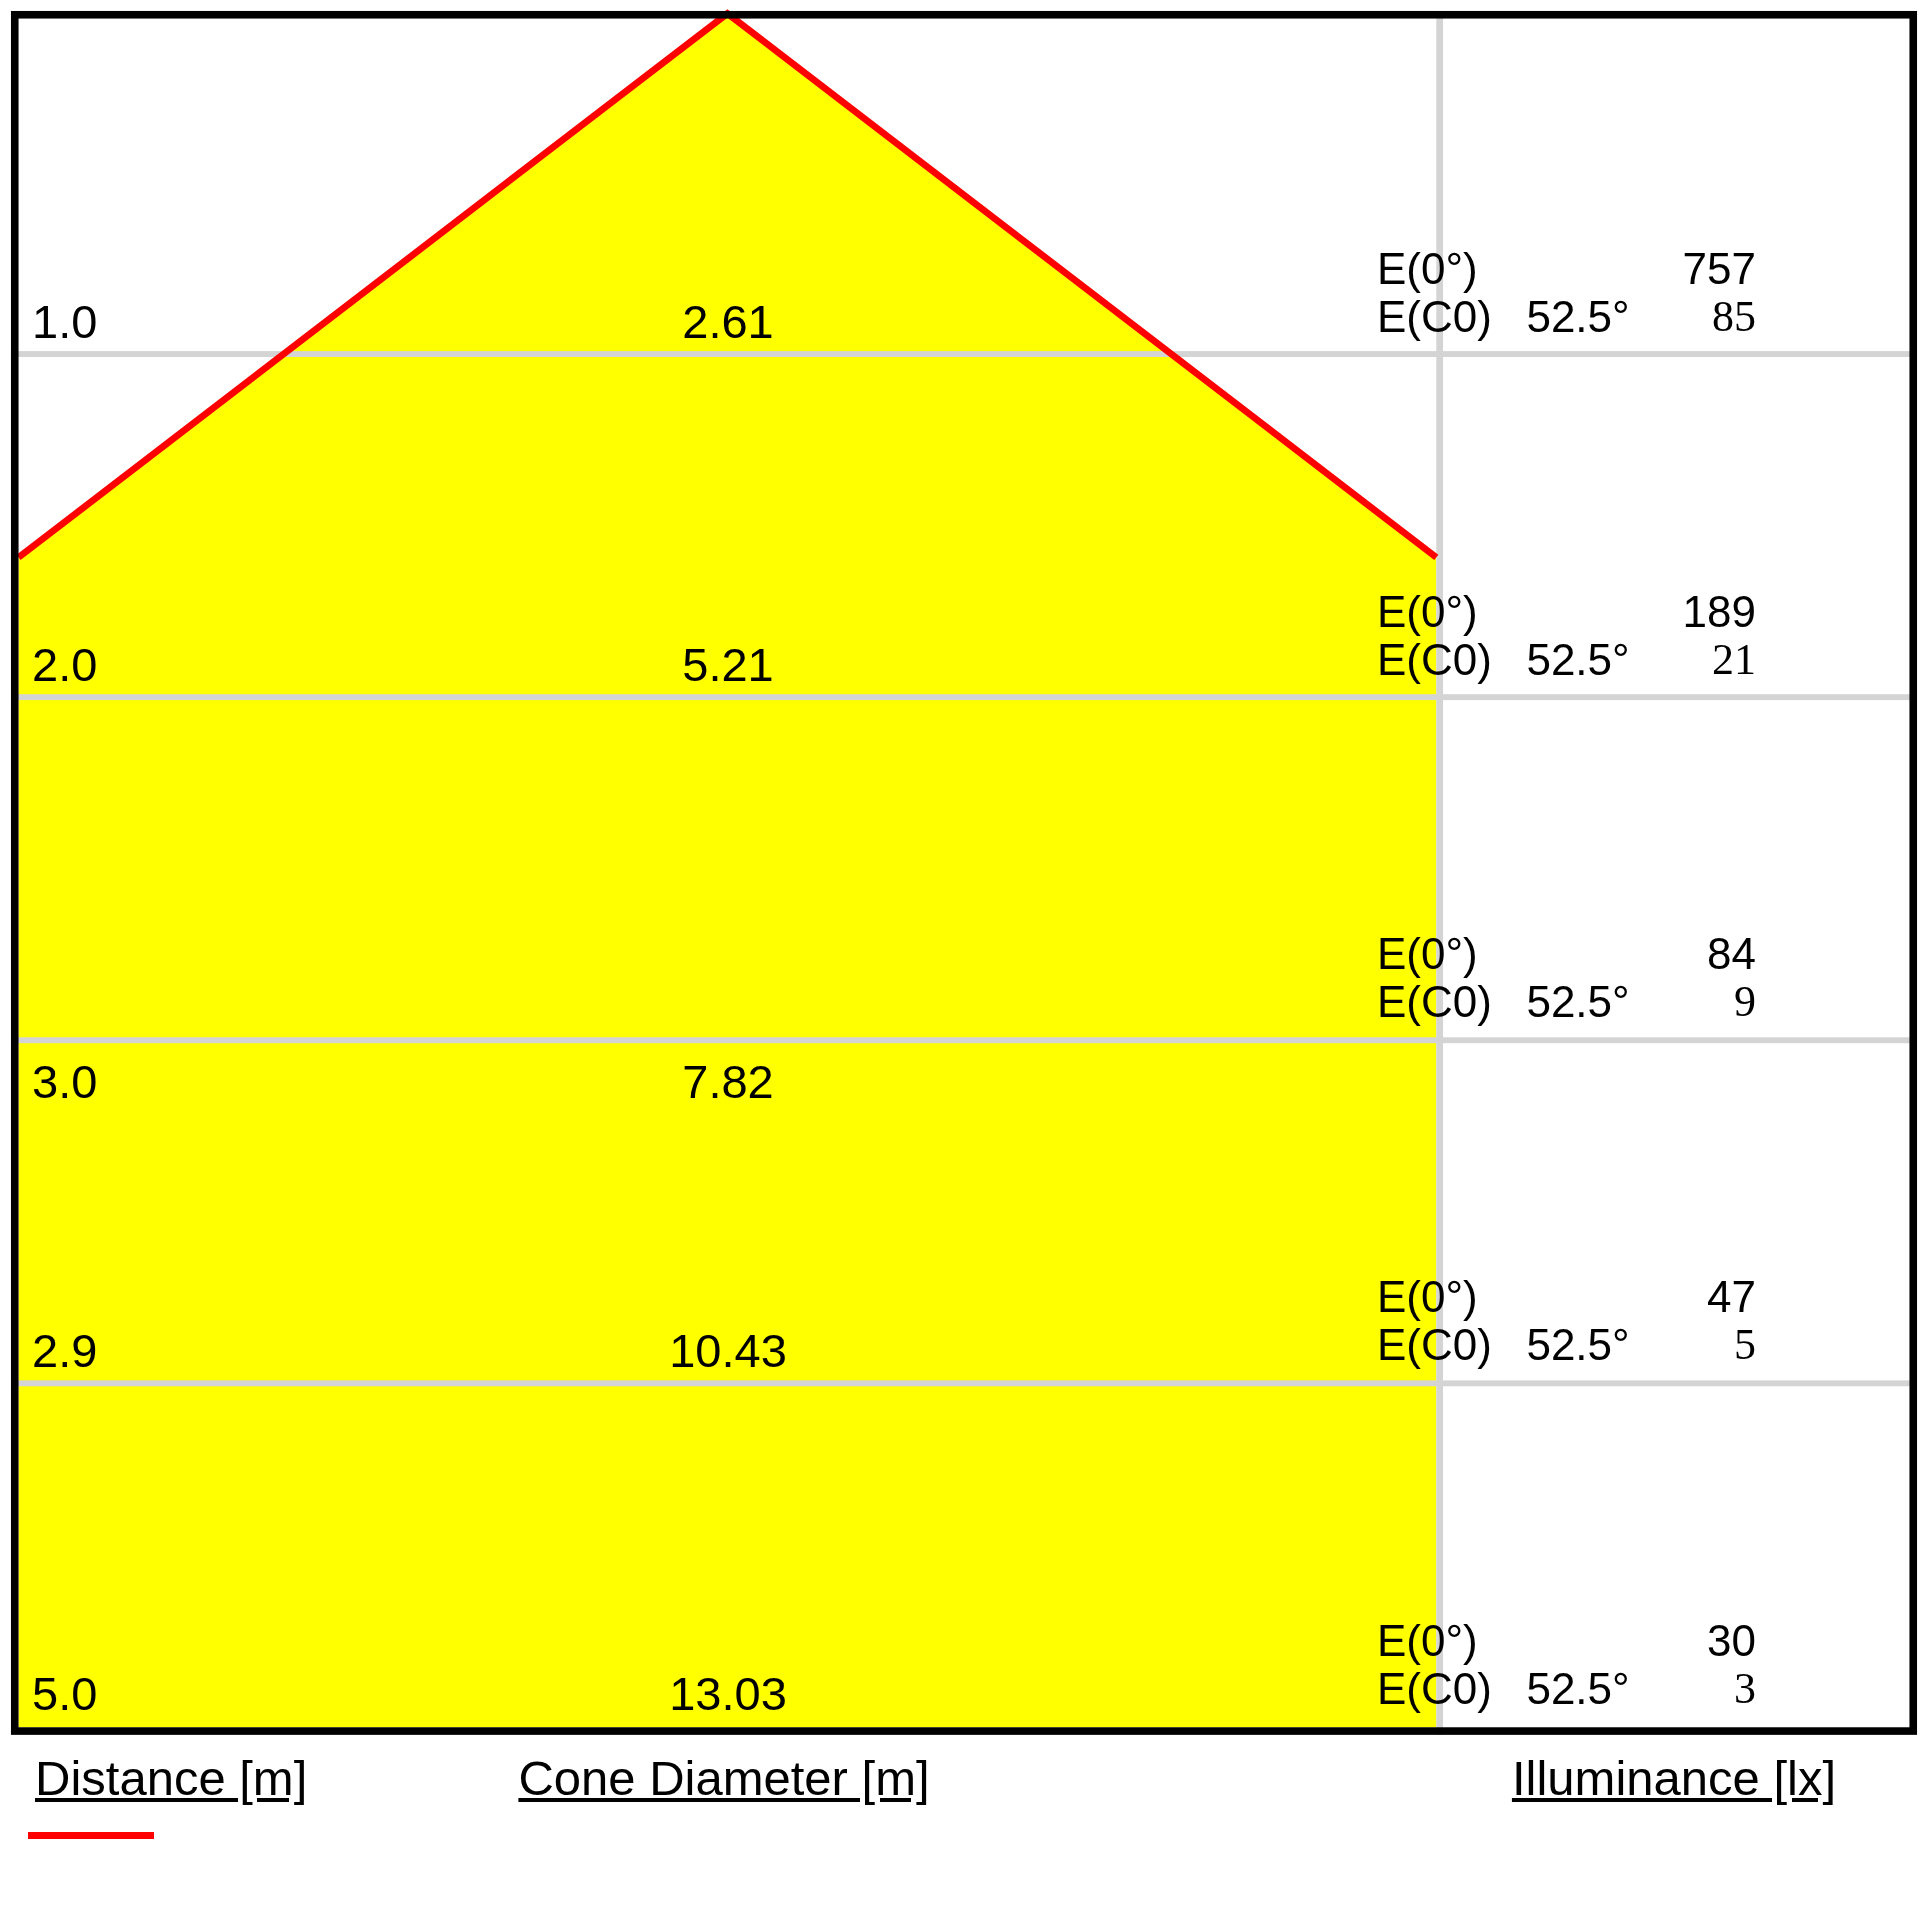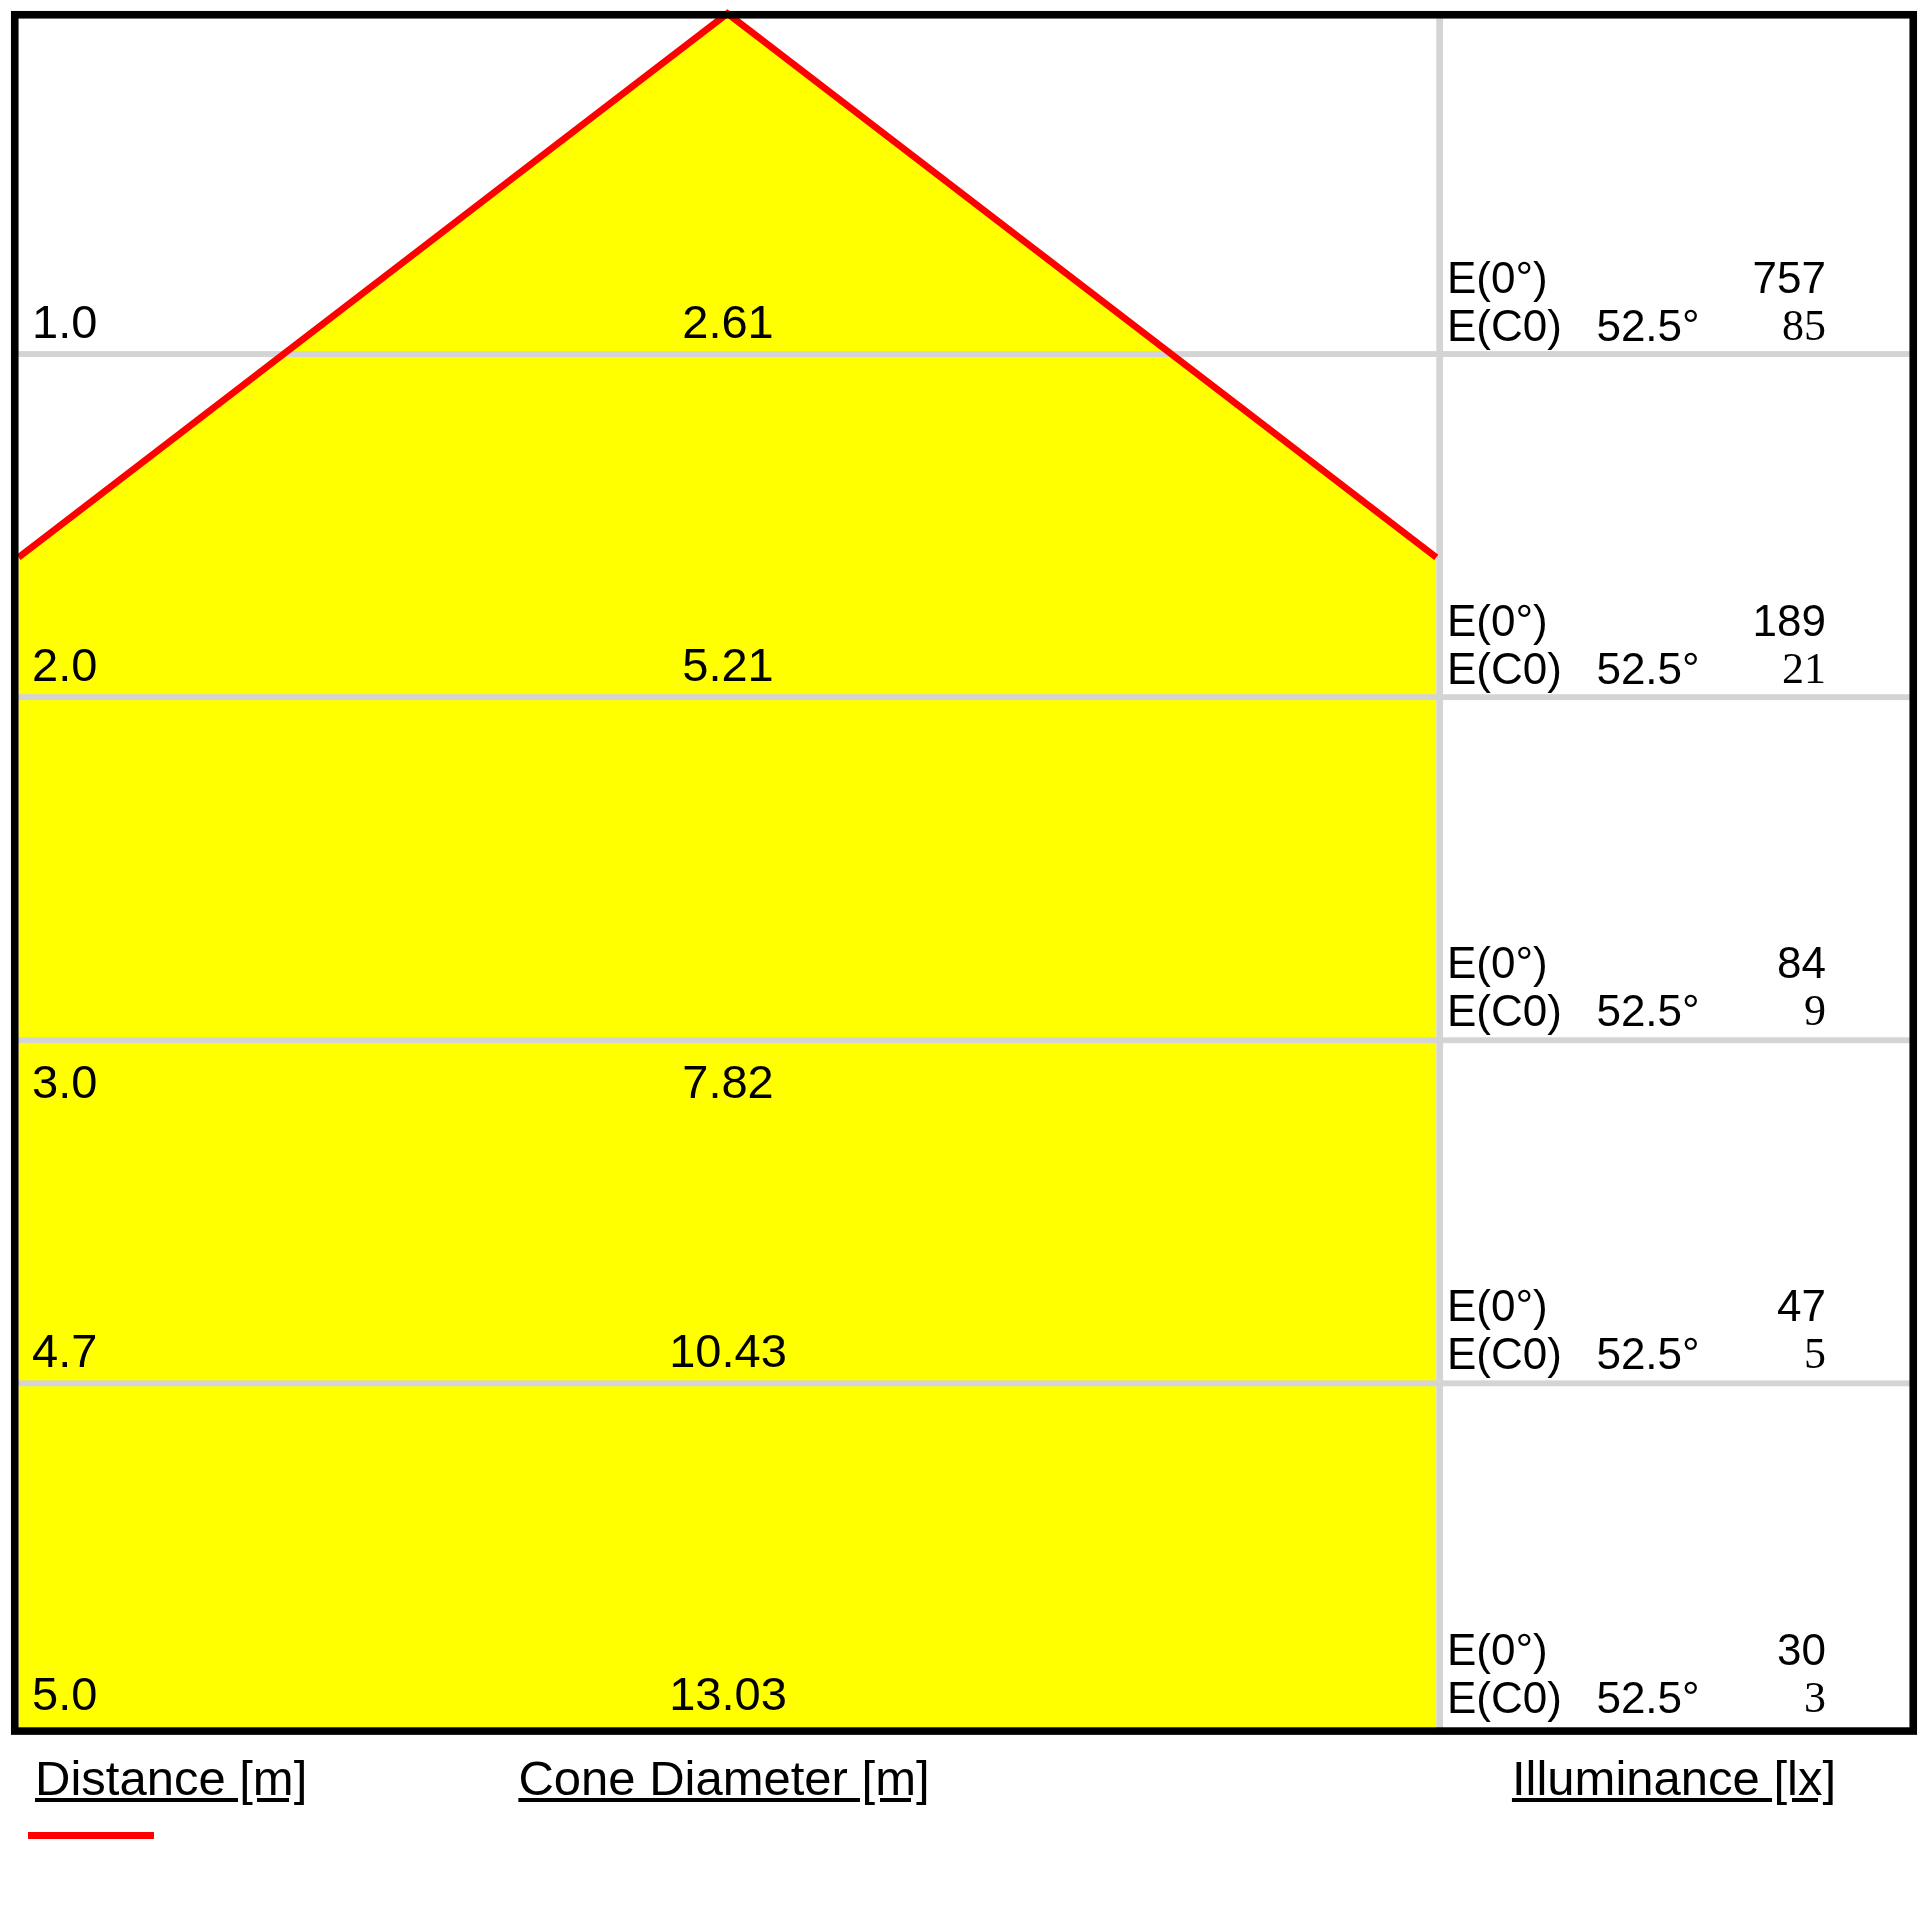--- a/index.html
+++ b/index.html
@@ -9,22 +9,22 @@
   .txt{position:absolute;z-index:2;white-space:nowrap;}
 
   
   .cell{font-size:47px;line-height:52px;}
   .dist{left:32px;}
   .diam{left:728px;transform:translateX(-50%);}
   .rowtop1{top:296px;} .rowtop2{top:639px;} .rowtop3{top:1014px;margin-top:42px;}
   .rowtop4{top:1325px;} .rowtop5{top:1668px;}
 
   
-  .eblock{position:absolute;left:1447px;width:379px;z-index:2;
-          font-size:44px;line-height:48px;margin-top:9px;}
+  .eblock{position:absolute;left:1377px;width:379px;z-index:2;
+          font-size:44px;line-height:48px;}
   .etop1{top:245px;} .etop2{top:588px;} .etop3{top:930px;}
   .etop4{top:1273px;} .etop5{top:1617px;}
   .eline1{display:flex;justify-content:space-between;}
   .eline2{display:grid;grid-template-columns:1fr 1fr 1fr;}
   .eline2 .c1{text-align:left;} .eline2 .c2{text-align:right;} .eline2 .c3{text-align:right;font-family:Liberation Serif, serif;}
 
   
   .axis{top:1752px;font-size:49px;line-height:52px;text-decoration:underline;}
   .axis-dist{left:35px;}
   .axis-diam{left:724px;transform:translateX(-50%);}
@@ -83,21 +83,21 @@
       <span>E(0°)</span>
       <span>84</span>
     </div>
     <div class="eline2">
       <span class="c1">E(C0)</span>
       <span class="c2">52.5°</span>
       <span class="c3">9</span>
     </div>
   </div>
 
-  <div class="txt cell dist rowtop4">4.7</div>
+  <div class="txt cell dist rowtop4">2.9</div>
   <div class="txt cell diam rowtop4">10.43</div>
   <div class="eblock etop4">
     <div class="eline1">
       <span>E(0°)</span>
       <span>47</span>
     </div>
     <div class="eline2">
       <span class="c1">E(C0)</span>
       <span class="c2">52.5°</span>
       <span class="c3">5</span>

